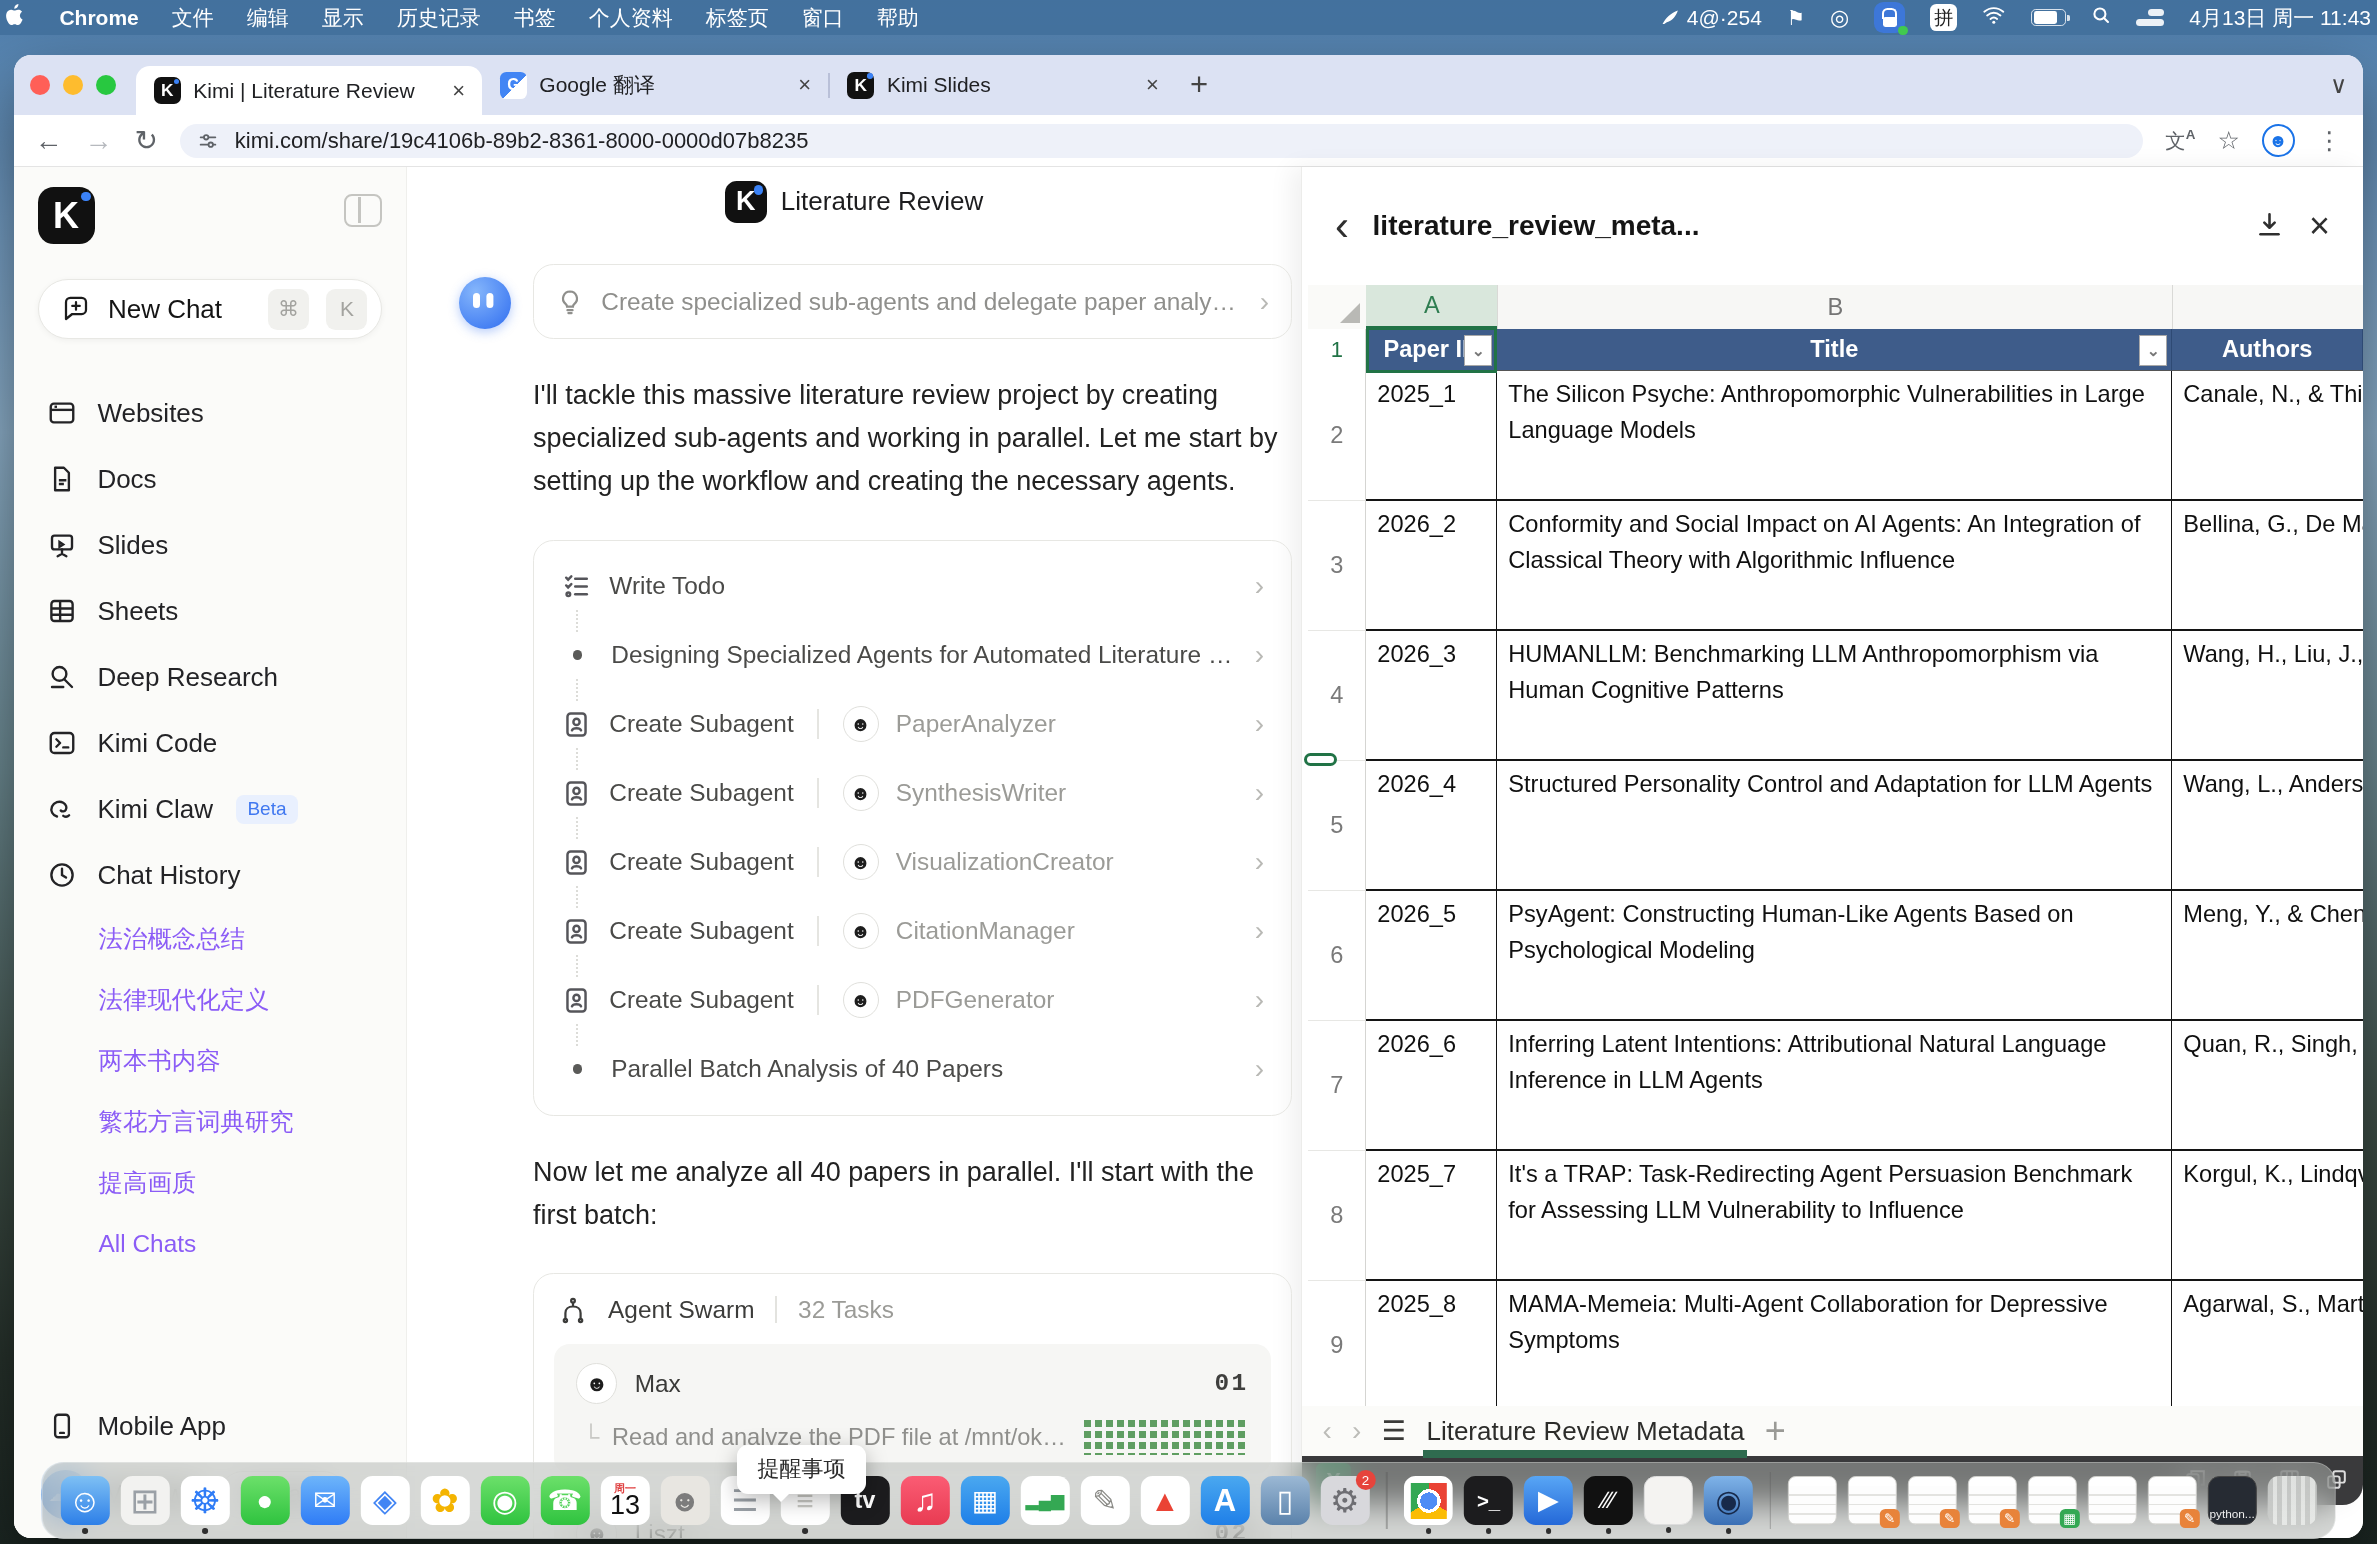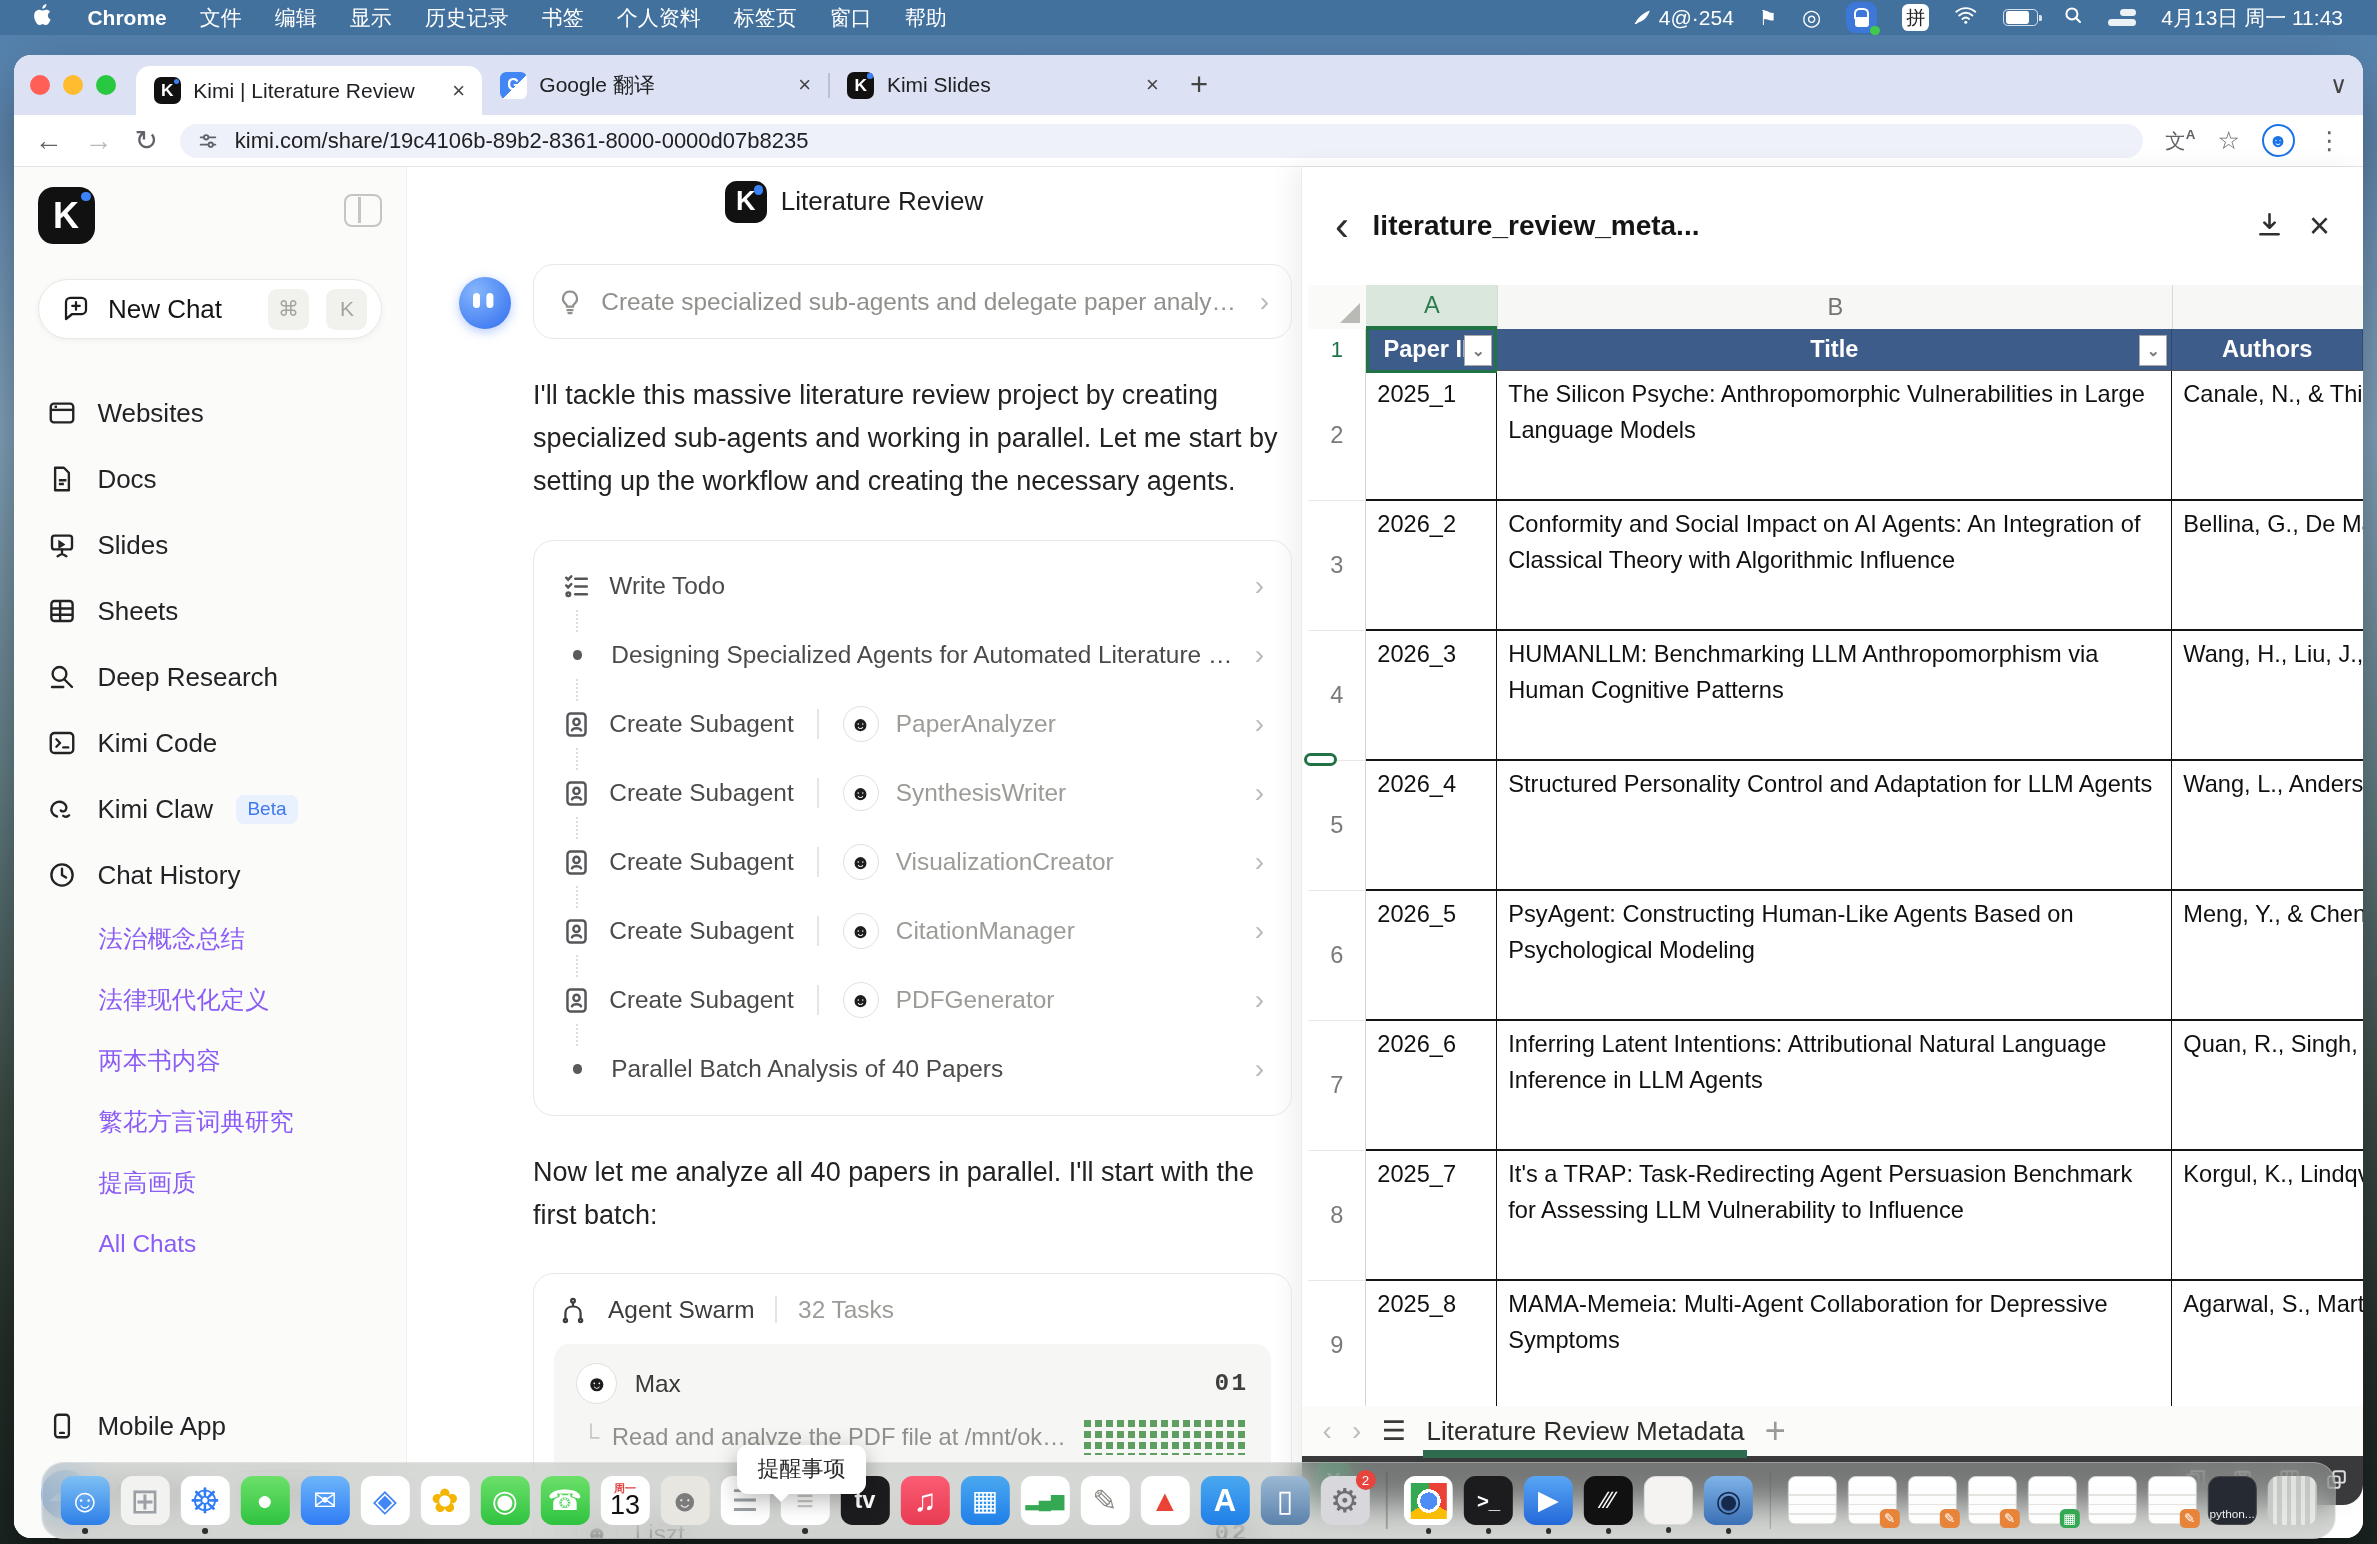--- a/index.html
+++ b/index.html
@@ -2,21 +2,21 @@
 <html style="font-size:12.6px"><head>
 <meta charset="utf-8">
 <style>
   html,body{margin:0;padding:0;background:#222;}
   *{box-sizing:border-box;}
   .stage{position:relative;width:2377px;height:1544px;overflow:hidden;
     font-family:"Liberation Sans",sans-serif;
     background:linear-gradient(180deg,#4e7dab 0%,#739dc4 14%,#8fb2cd 28%,#6d8b93 50%,#41524a 72%,#27322c 88%,#1c2723 100%);}
   
   .menubar{position:absolute;top:0;left:0;right:0;height:35px;background:rgba(66,112,156,.92);
-    display:flex;align-items:center;padding:0 34px;color:#fff;font-size:21px;z-index:40;}
+    display:flex;align-items:center;padding:0 6px;color:#fff;font-size:21px;z-index:40;}
   .mb-left{display:flex;align-items:center;gap:33px;}
   .mb-app{font-weight:700;}
   .mb-item{white-space:nowrap;}
   .mb-right{margin-left:auto;display:flex;align-items:center;gap:25px;}
   .mb-status{display:flex;align-items:center;gap:6.3px;}
   .ime{width:27px;height:27px;background:#fff;color:#222;border-radius:6.3px;font-size:19px;display:flex;align-items:center;justify-content:center;}
   .lockpill{width:31px;height:31px;border-radius:9.4px;background:#3d77d8;display:flex;align-items:center;justify-content:center;position:relative;}
   .lockpill::before{content:"";width:11px;height:9.4px;border:2.4px solid #fff;border-bottom:none;border-radius:5.5px 5.5px 0 0;position:absolute;top:5.5px;}
   .lockpill::after{content:"";width:14px;height:10.2px;background:#fff;border-radius:2.4px;position:absolute;bottom:6.3px;}
   .lockdot{position:absolute;right:-2.4px;bottom:-2.4px;width:9.4px;height:9.4px;border-radius:50%;background:#41c94f;}

